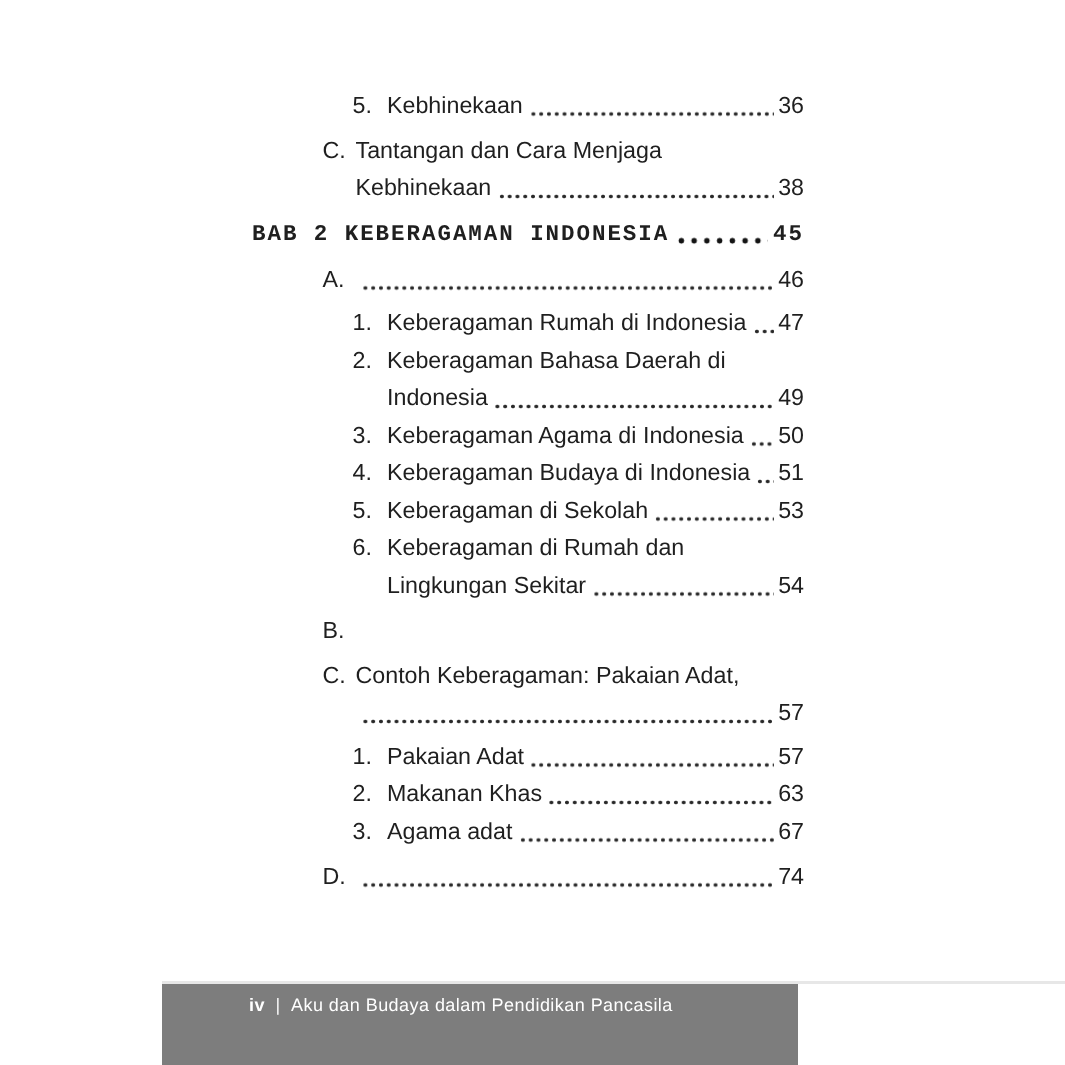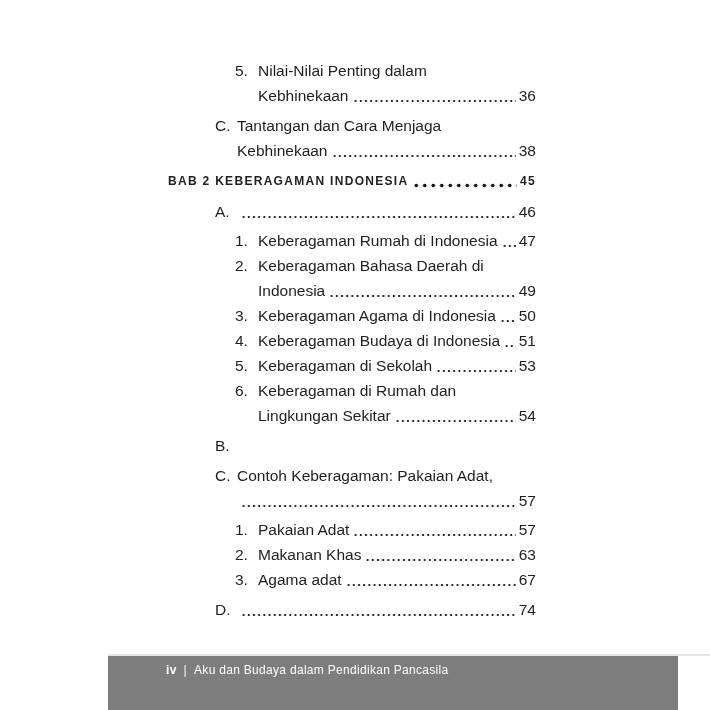--- a/index.html
+++ b/index.html
@@ -16,21 +16,21 @@
     position: absolute;
     left: 168px;
     top: 58px;
     width: 368px;
     font-size: 15.5px;
     line-height: 25px;
   }
   .toc-entry { display: flex; }
   .toc-entry.lettered { padding-left: 47px; margin-top: 5px; margin-bottom: 4px; }
   .toc-entry.numbered { padding-left: 67px; }
-  .toc-entry.chapter  { margin-top: 6px; margin-bottom: 5px; font-weight: bold; font-size: 12px; letter-spacing: 1.3px; }
+  .toc-entry.chapter  { margin-top: 6px; margin-bottom: 5px; font-weight: bold; font-size: 15px; letter-spacing: 1.3px; font-family: Liberation Mono, monospace; }
   .entry-label { flex: 0 0 auto; }
   .lettered > .entry-label { width: 22px; }
   .numbered > .entry-label { width: 23px; }
   .entry-content { flex: 1 1 auto; min-width: 0; }
   .entry-line { white-space: nowrap; }
   .entry-lastline { display: flex; align-items: baseline; }
   .line-text { flex: 0 0 auto; white-space: nowrap; }
   .leader {
     flex: 1 1 auto;
     align-self: flex-end;
@@ -54,21 +54,21 @@
     left: 108px;
     right: 0;
     top: 654px;
     height: 2px;
     background: #e7e7e7;
   }
   .footer-bar {
     position: absolute;
     left: 108px;
     top: 656px;
-    width: 570px;
+    width: 424px;
     height: 54px;
     background: #7d7d7d;
   }
   .footer-inner {
     display: flex;
     align-items: baseline;
     padding: 7px 0 0 58px;
     font-size: 12px;
     color: #ffffff;
     letter-spacing: 0.3px;
@@ -78,21 +78,20 @@
 </style>
 </head>
 <body>
 
 <div class="page">
 
   <div class="toc">
       <div class="toc-entry numbered">
         <span class="entry-label">5.</span>
         <div class="entry-content">
-          <div class="entry-line">Nilai-Nilai Penting dalam</div>
           <div class="entry-lastline">
             <span class="line-text">Kebhinekaan</span>
             <span class="leader"></span>
             <span class="page-ref">36</span>
           </div>
         </div>
       </div>
       <div class="toc-entry lettered">
         <span class="entry-label">C.</span>
         <div class="entry-content">

